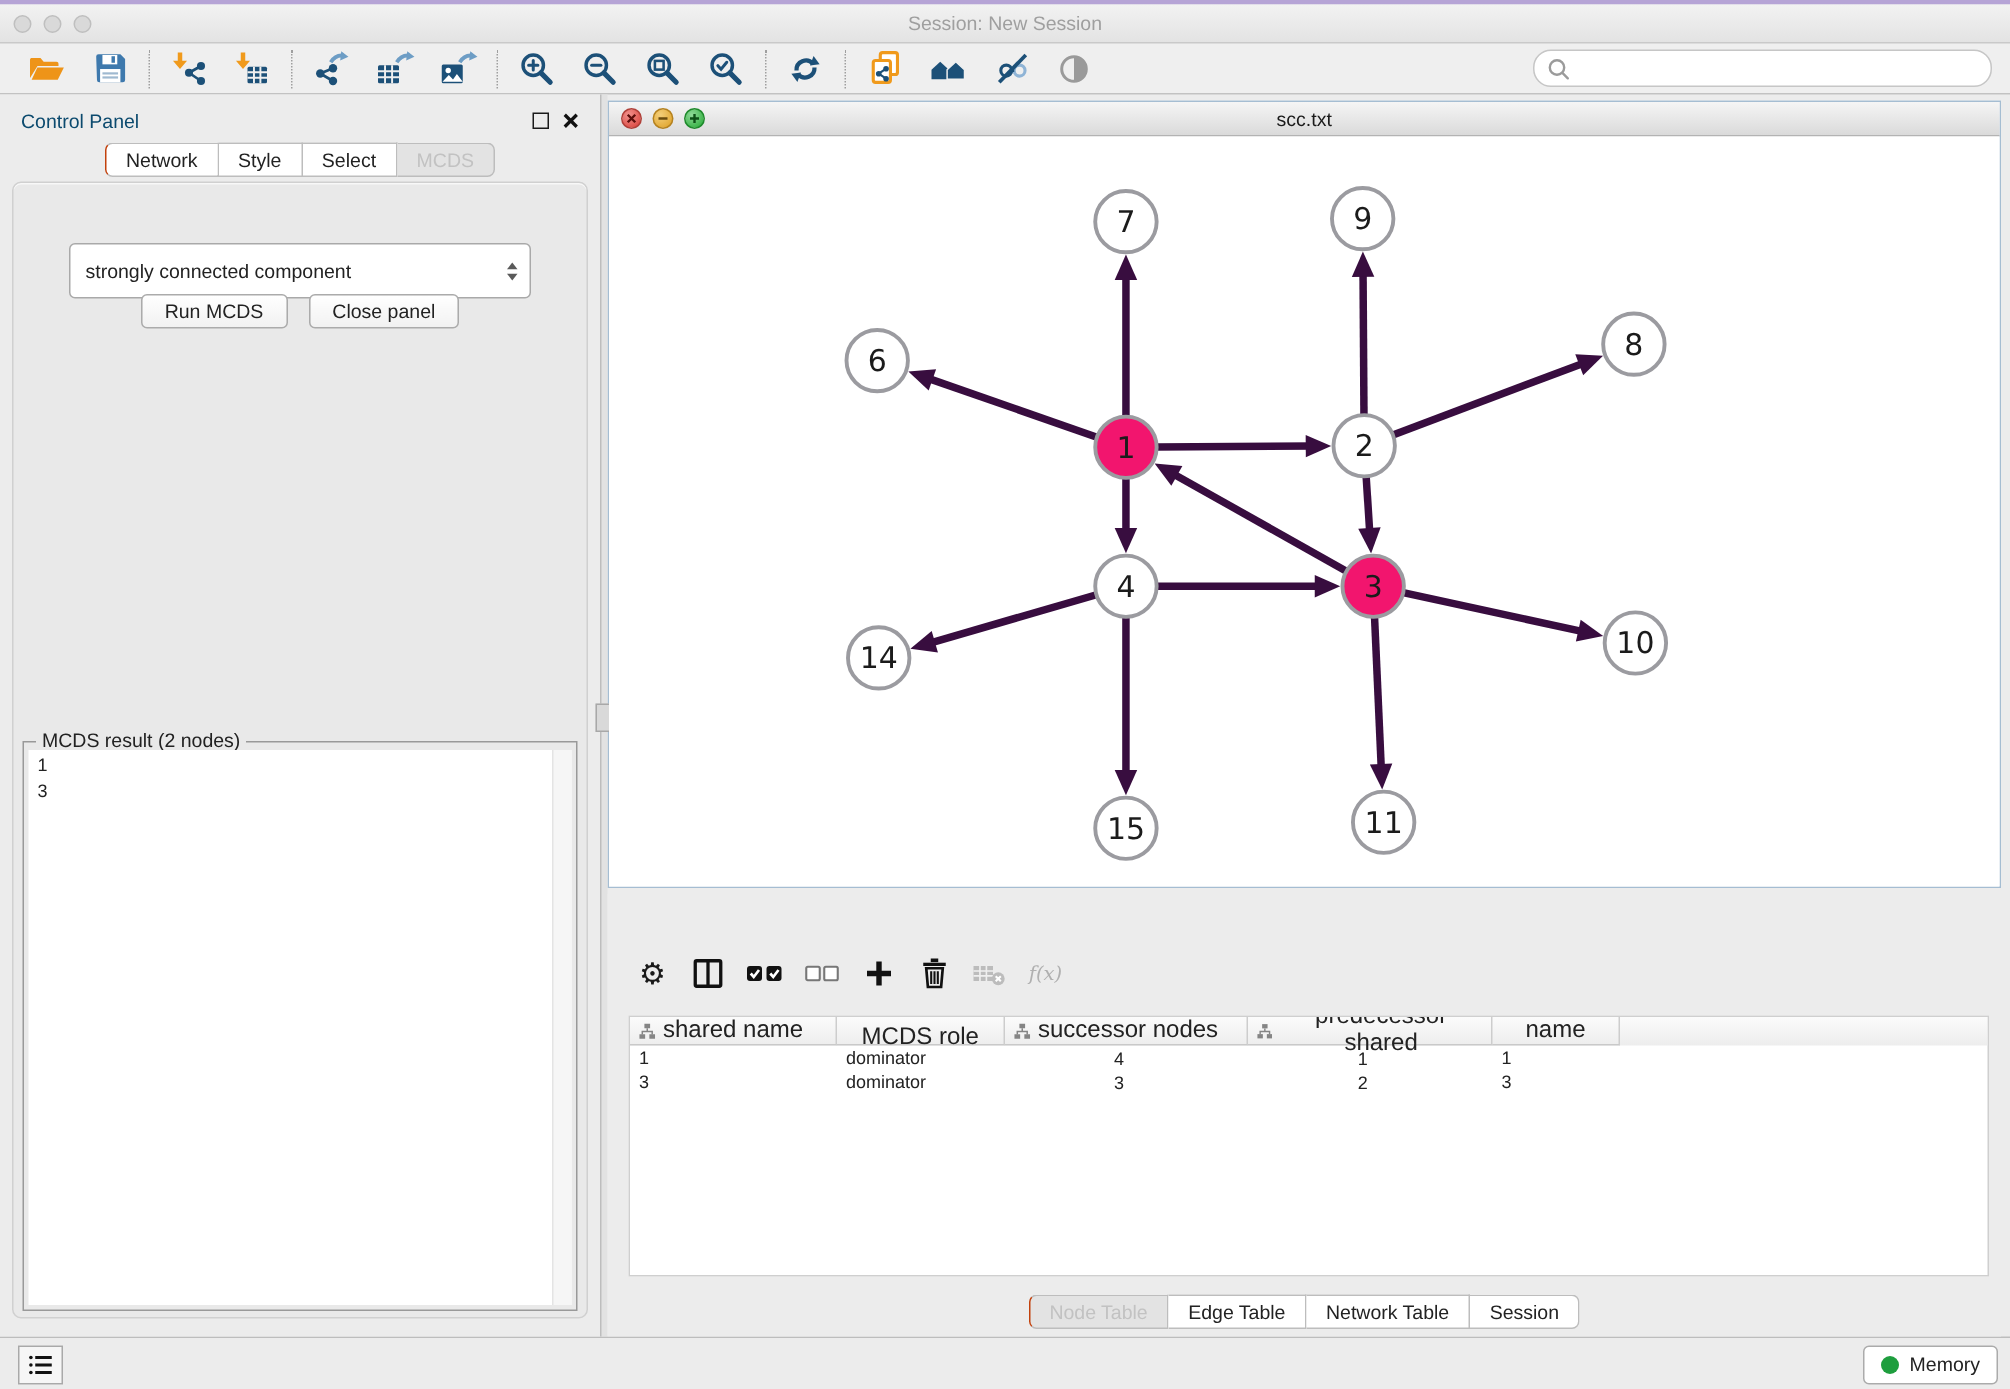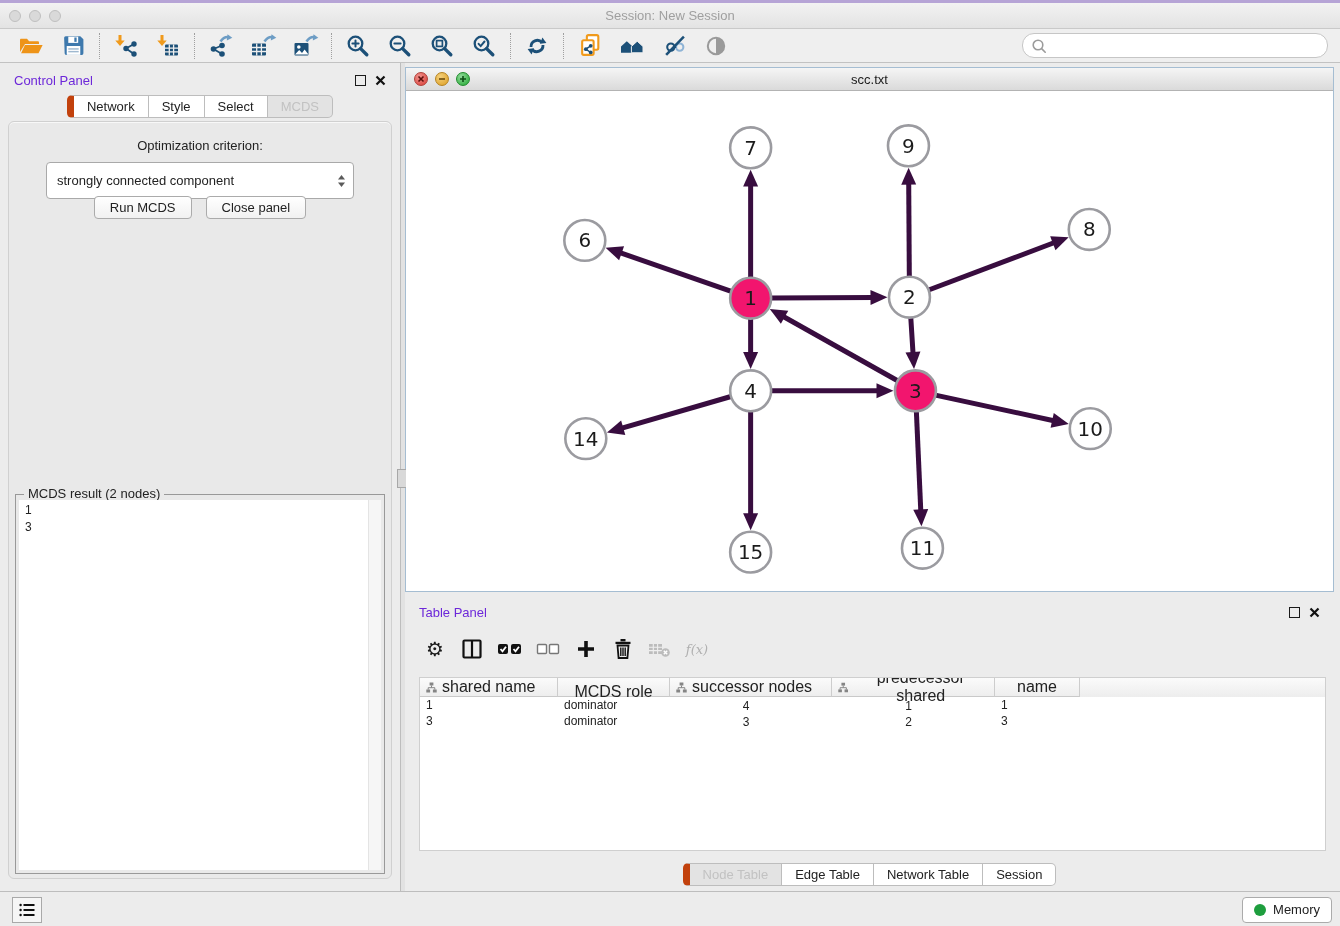--- a/index.html
+++ b/index.html
@@ -16,28 +16,28 @@
   .toolbar{height:33px;border-bottom:1px solid #c2c2c2;display:flex;align-items:center;padding:0 10px;background:#efefef;}
   .tbtn{width:42px;height:30px;display:flex;align-items:center;justify-content:center;}
   .sep{width:0;height:26px;border-left:1px dotted #9f9f9f;margin:0 5px;}
   .search-box{margin-left:auto;width:288px;height:23px;background:#fff;border:1px solid #c6c6c6;border-radius:12px;
               display:flex;align-items:center;padding:0 8px;margin-right:2px;}
   .search-box input{border:none;outline:none;flex:1;font:12px "Liberation Sans",sans-serif;background:transparent;}
   
   .main{display:flex;height:828px;}
   .control-panel{width:400px;position:relative;background:#ececec;flex:none;}
   .cp-header{display:flex;align-items:center;padding:10px 14px 0 14px;}
-  .panel-title{color:#6d28d9;}
+  .panel-title{color:#0c4a6e;}
   .win-icons{margin-left:auto;display:flex;gap:9px;align-items:center;}
   .float-icon{width:9px;height:9px;border:1.6px solid #1a1a1a;display:inline-block;}
   .x-icon svg{display:block;}
   .tabs{display:flex;justify-content:center;position:relative;z-index:2;}
   .cp-tabs{margin-top:7px;}
   .tab{padding:3px 13px;background:#fff;border:1px solid #bdbdbd;border-left:none;font-size:13px;white-space:nowrap;}
-  .tab:first-child{border-left:7px solid #c2410c;border-radius:5px 0 0 5px;}
+  .tab:first-child{border-left:1px solid #c2410c;border-radius:5px 0 0 5px;}
   .tab:last-child{border-radius:0 5px 5px 0;}
   .tab.active{background:#e3e3e3;color:#c2c2c2;}
   .cp-inner{position:absolute;top:58px;left:8px;right:8px;bottom:12px;background:#e9e9e9;
             border:1px solid #d0d0d0;border-radius:6px;box-shadow:inset 0 1px 0 #f8f8f8;}
   .opt-label{position:absolute;top:16px;left:0;right:0;text-align:center;}
   .select{position:absolute;top:40px;left:37px;width:308px;height:37px;background:#fff;border:1px solid #a9a9a9;
           border-radius:4px;display:flex;align-items:center;padding:0 6px 0 10px;box-sizing:border-box;}
   .select .val{flex:1;}
   .btn-row{position:absolute;top:74px;left:0;right:0;display:flex;justify-content:center;gap:14px;}
   .btn{background:linear-gradient(#ffffff,#f1f1f1);border:1px solid #ababab;border-radius:4px;height:23px;
@@ -256,21 +256,20 @@
           </span>
         </span>
       </div>
       <div class="tabs cp-tabs" id="cp-tabs">
           <span class="tab">Network</span>
           <span class="tab">Style</span>
           <span class="tab">Select</span>
           <span class="tab active">MCDS</span>
         </div>
       <div class="cp-inner">
-        <div class="opt-label">Optimization criterion:</div>
         <div class="select">
           <span class="val">strongly connected component</span>
           <svg width="11" height="16" viewBox="0 0 11 16">
             <path d="M5.5 2 L9 6.5 H2 Z" fill="#5a5a5a"></path>
               <path d="M5.5 14 L2 9.5 H9 Z" fill="#5a5a5a"></path>
           </svg>
         </div>
         <div class="btn-row">
           <span class="btn">Run MCDS</span>
           <span class="btn">Close panel</span>
@@ -389,31 +388,20 @@
                 <circle cx="517" cy="459" r="20.5" fill="#ffffff" stroke="#9b9ba0" stroke-width="2.6"></circle>
                 <text x="517" y="466" text-anchor="middle" font-size="20" fill="#1b1b1b" font-family="&quot;DejaVu Sans&quot;, sans-serif">11</text>
               </g>
             </svg>
         </div>
       </div>
 
       <div class="hsplit"></div>
 
       <div class="table-panel">
-        <div class="tp-header">
-          <span class="panel-title">Table Panel</span>
-          <span class="win-icons">
-            <span class="float-icon"></span>
-            <span class="x-icon">
-              <svg width="11" height="11" viewBox="0 0 11 11">
-                  <path d="M1.5 1.5 L9.5 9.5 M9.5 1.5 L1.5 9.5" stroke="#111" stroke-width="2.2"></path>
-                </svg>
-            </span>
-          </span>
-        </div>
         <div class="tp-toolbar">
           <span class="ticon">
               <span class="gear-char">⚙</span>
             </span>
           <span class="ticon">
             <svg width="22" height="22" viewBox="0 0 22 22">
               <rect x="2.5" y="2.5" width="17" height="17" rx="1" stroke="#111" stroke-width="2.2" fill="none"></rect>
               <path d="M11 2.5 V19.5" stroke="#111" stroke-width="2.2"></path>
             </svg>
           </span>

